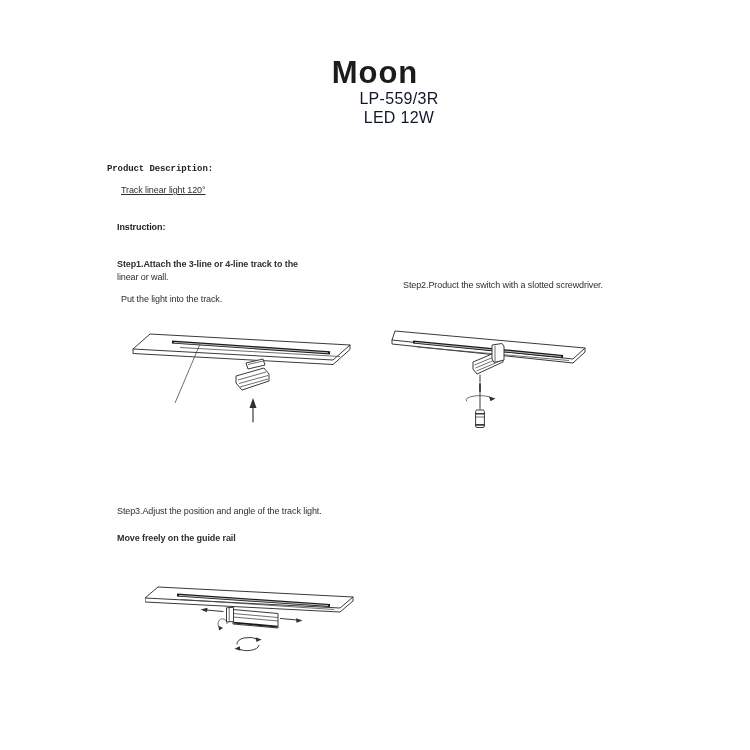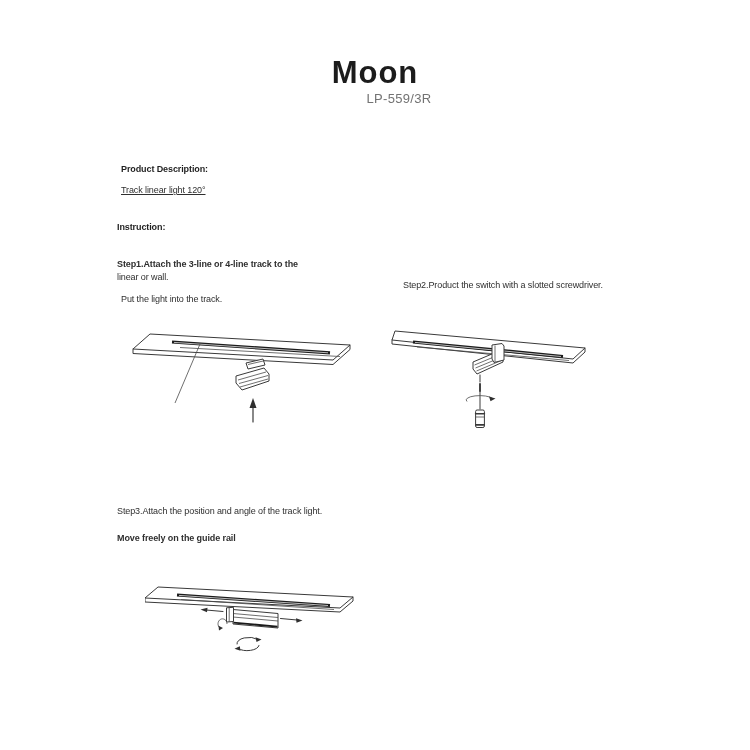--- a/index.html
+++ b/index.html
@@ -17,22 +17,22 @@
     margin-top:40px;
   }
   .title{
     font-size:31px;
     font-weight:bold;
     letter-spacing:1px;
     color:#1c1c1c;
     line-height:34px;
   }
   .sub{
-    font-size:13px;
-    color:#737373;
+    font-size:16px;
+    color:#0f172a;
     line-height:18.5px;
     letter-spacing:0.3px;
     padding-left:48px;
   }
   .t{
     position:absolute;
     font-size:9px;
     letter-spacing:-0.1px;
     color:#2f2f2f;
     white-space:nowrap;
@@ -48,33 +48,34 @@
   svg .fill{fill:#2f2f2f;stroke:none;}
 </style>
 </head>
 <body>
 
 <div class="page">
 
   <div class="header">
     <div class="title">Moon</div>
     <div class="sub">LP-559/3R</div>
+    <div class="sub">LED 12W</div>
   </div>
 
-  <div class="t b" style="left:121px;top:163px;">Product Description:</div>
+  <div class="t b" style="left:107px;top:163px;font-family:Liberation Mono, monospace;">Product Description:</div>
   <div class="t" style="left:121px;top:184px;text-decoration:underline;">Track linear light 120°</div>
   <div class="t b" style="left:117px;top:221px;">Instruction:</div>
 
   <div class="t" style="left:117px;top:258px;font-weight:bold;">Step1.Attach the 3-line or 4-line track to the</div>
   <div class="t" style="left:117px;top:271px;">linear or wall.</div>
   <div class="t" style="left:121px;top:293px;">Put the light into the track.</div>
 
   <div class="t" style="left:403px;top:279px;">Step2.Product the switch with a slotted screwdriver.</div>
 
-  <div class="t" style="left:117px;top:505px;">Step3.Attach the position and angle of the track light.</div>
+  <div class="t" style="left:117px;top:505px;">Step3.Adjust the position and angle of the track light.</div>
   <div class="t" style="left:117px;top:532px;font-weight:bold;">Move freely on the guide rail</div>
 
   <div class="fig" style="left:130px;top:318px;">
     <svg width="235" height="115" viewBox="0 0 235 115">
       <g>
         <polygon class="wh" points="20,16 220,27 203,42 3,31"></polygon>
         <polyline class="ln" points="3,31 3,35.5 203,46.5 220,31.5 220,27"></polyline>
         <line class="band" x1="42" y1="24" x2="200" y2="34.8"></line>
         <line class="core" x1="44" y1="24.4" x2="198" y2="34.8"></line>
         <line class="thin" x1="50" y1="29.5" x2="210" y2="38.5"></line>

